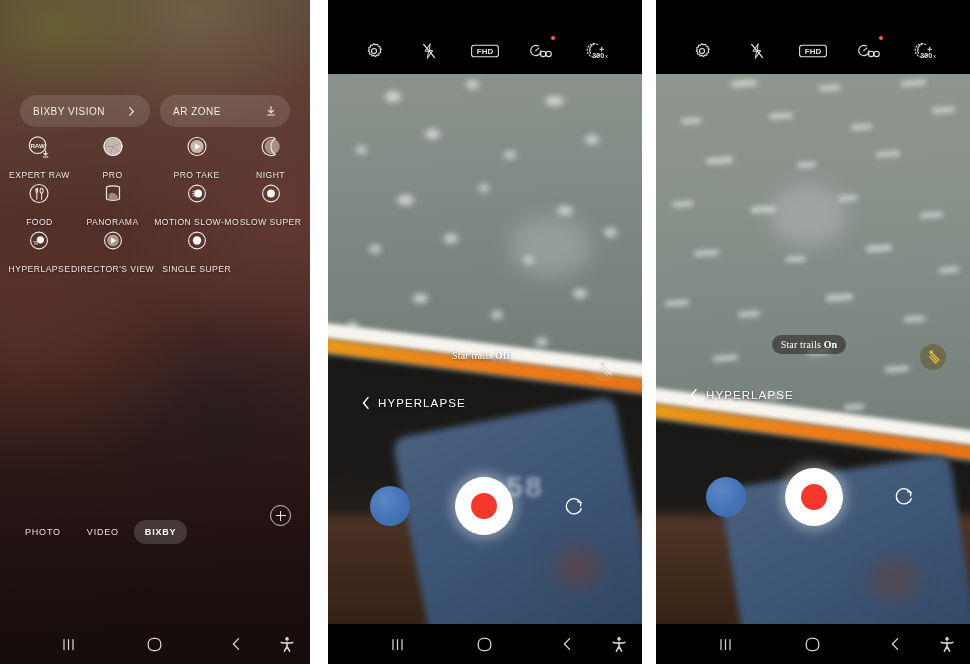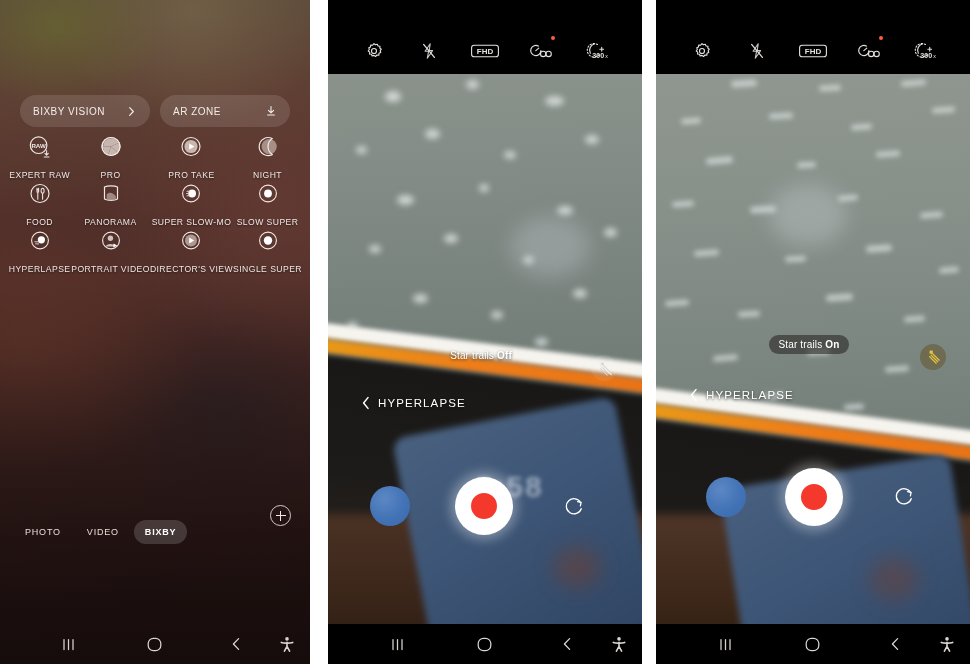--- a/index.html
+++ b/index.html
@@ -127,21 +127,21 @@
   .vf-phone {
     position: absolute; border-radius: 14px;
     background: linear-gradient(160deg, #49607f 0%, #3d5576 40%, #2d415e 100%);
     filter: blur(3.4px);
   }
   .vf-clock { position: absolute; color: rgba(225,233,244,0.55); font-size: 30px; font-weight: bold;
     letter-spacing: 2px; filter: blur(2.2px); font-family: "Liberation Sans", sans-serif; }
   .vf-glare { position: absolute; border-radius: 50%; filter: blur(10px); }
 
   .startrail-row {
-    position: absolute; left: 0; right: 8px; display: flex; align-items: center; justify-content: center;
+    position: absolute; left: 0; right: 8px; display: flex; align-items: center; justify-content: center; font-family: Liberation Serif, serif;
   }
   .st-pill {
     color: #fff; font-size: 10px; letter-spacing: 0.15px; padding: 4px 9px; border-radius: 11px;
     text-shadow: 0 1px 3px rgba(0,0,0,0.65); white-space: nowrap;
   }
   .st-pill.shaded { background: rgba(45,42,40,0.62); text-shadow: none; }
   .st-pill b { font-weight: bold; }
   .st-toggle {
     position: absolute; width: 26px; height: 26px; border-radius: 50%;
     display: flex; align-items: center; justify-content: center; cursor: pointer;
@@ -278,21 +278,21 @@
         </div>
 
         <div class="mode-cell">
           <span class="mode-ico">
             <svg viewBox="0 0 28 28">
               <circle cx="14" cy="13.5" r="8.4" fill="none" stroke="#efe8e4" stroke-width="1.15"></circle>
               <circle cx="15.1" cy="13.5" r="3.9" fill="#ffffff"></circle>
               <path d="M10 11.2 h2.3 M9.6 13.5 h2.1 M10 15.8 h2.3" stroke="#e3cdc6" stroke-width="1.1" stroke-linecap="round"></path>
             </svg>
           </span>
-          <span class="mode-name">SUPER SLOW-MO</span>
+          <span class="mode-name">MOTION SLOW-MO</span>
         </div>
 
         <div class="mode-cell">
           <span class="mode-ico">
             <svg viewBox="0 0 28 28">
               <circle cx="14" cy="13.5" r="8.4" fill="none" stroke="#efe8e4" stroke-width="1.15"></circle>
               <circle cx="14" cy="13.5" r="3.9" fill="#ffffff"></circle>
             </svg>
           </span>
           <span class="mode-name">SLOW SUPER</span>
@@ -302,31 +302,20 @@
           <span class="mode-ico">
             <svg viewBox="0 0 28 28">
               <circle cx="14" cy="13.5" r="8.4" fill="none" stroke="#efe8e4" stroke-width="1.15"></circle>
               <circle cx="15.4" cy="12.8" r="3.6" fill="#ffffff"></circle>
               <path d="M8.8 14.8 h3.6 M9.6 16.9 h3" stroke="#e3cdc6" stroke-width="1" stroke-linecap="round"></path>
             </svg>
           </span>
           <span class="mode-name">HYPERLAPSE</span>
         </div>
 
-        <div class="mode-cell">
-          <span class="mode-ico">
-            <svg viewBox="0 0 28 28">
-              <circle cx="14" cy="13.5" r="8.4" fill="none" stroke="#efe8e4" stroke-width="1.15"></circle>
-              <circle cx="13.4" cy="11.2" r="2.7" fill="#cfc0b9"></circle>
-              <path d="M8.6 19.6 C9.4 16.2 17.4 16.2 18.3 19.6 Z" fill="#cfc0b9"></path>
-              <path d="M16.4 16.4 L20.2 18.6 L16.4 20.6 Z" fill="#ffffff"></path>
-            </svg>
-          </span>
-          <span class="mode-name">PORTRAIT VIDEO</span>
-        </div>
 
         <div class="mode-cell">
           <span class="mode-ico">
             <svg viewBox="0 0 28 28">
               <circle cx="14" cy="13.5" r="8.4" fill="none" stroke="#efe8e4" stroke-width="1.15"></circle>
               <circle cx="14" cy="13.5" r="6" fill="#bcaaa3" opacity="0.85"></circle>
               <path d="M12.2 10.6 L17.2 13.5 L12.2 16.4 Z" fill="#ffffff"></path>
             </svg>
           </span>
           <span class="mode-name">DIRECTOR'S VIEW</span>

